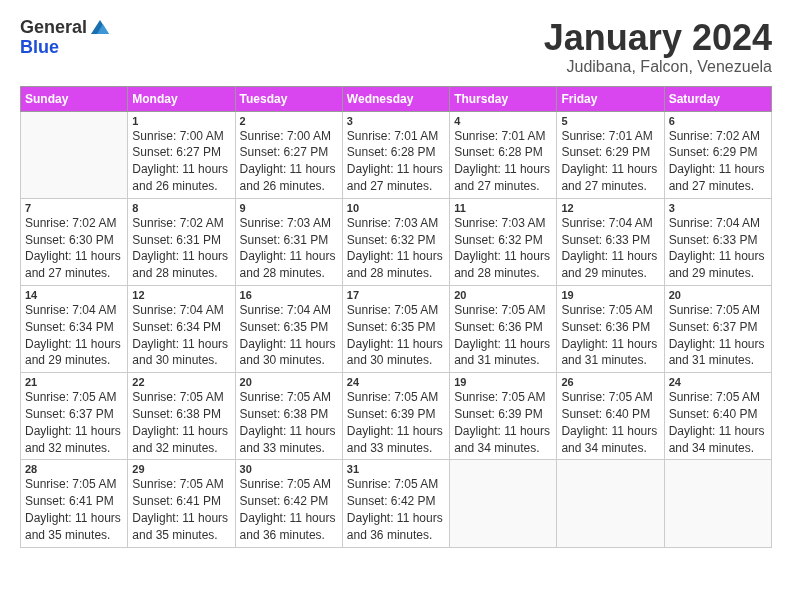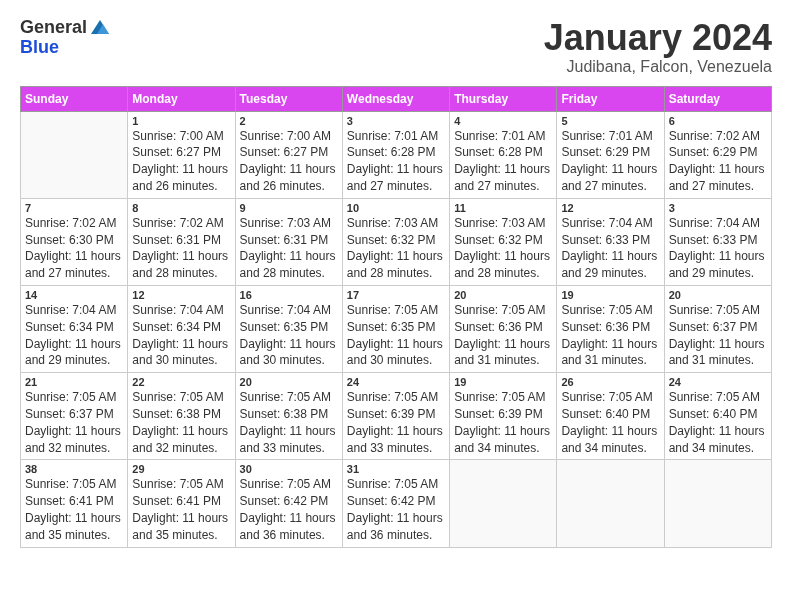--- a/index.html
+++ b/index.html
@@ -327,21 +327,21 @@
           <td>
             <span class="day-num">24</span>
             <div class="day-info" style="white-space: pre-line;">Sunrise: 7:05 AM
 Sunset: 6:40 PM
 Daylight: 11 hours
 and 34 minutes.</div>
           </td>
         </tr>
         <tr>
           <td>
-            <span class="day-num">38</span>
+            <span class="day-num">28</span>
             <div class="day-info" style="white-space: pre-line;">Sunrise: 7:05 AM
 Sunset: 6:41 PM
 Daylight: 11 hours
 and 35 minutes.</div>
           </td>
           <td>
             <span class="day-num">29</span>
             <div class="day-info" style="white-space: pre-line;">Sunrise: 7:05 AM
 Sunset: 6:41 PM
 Daylight: 11 hours

